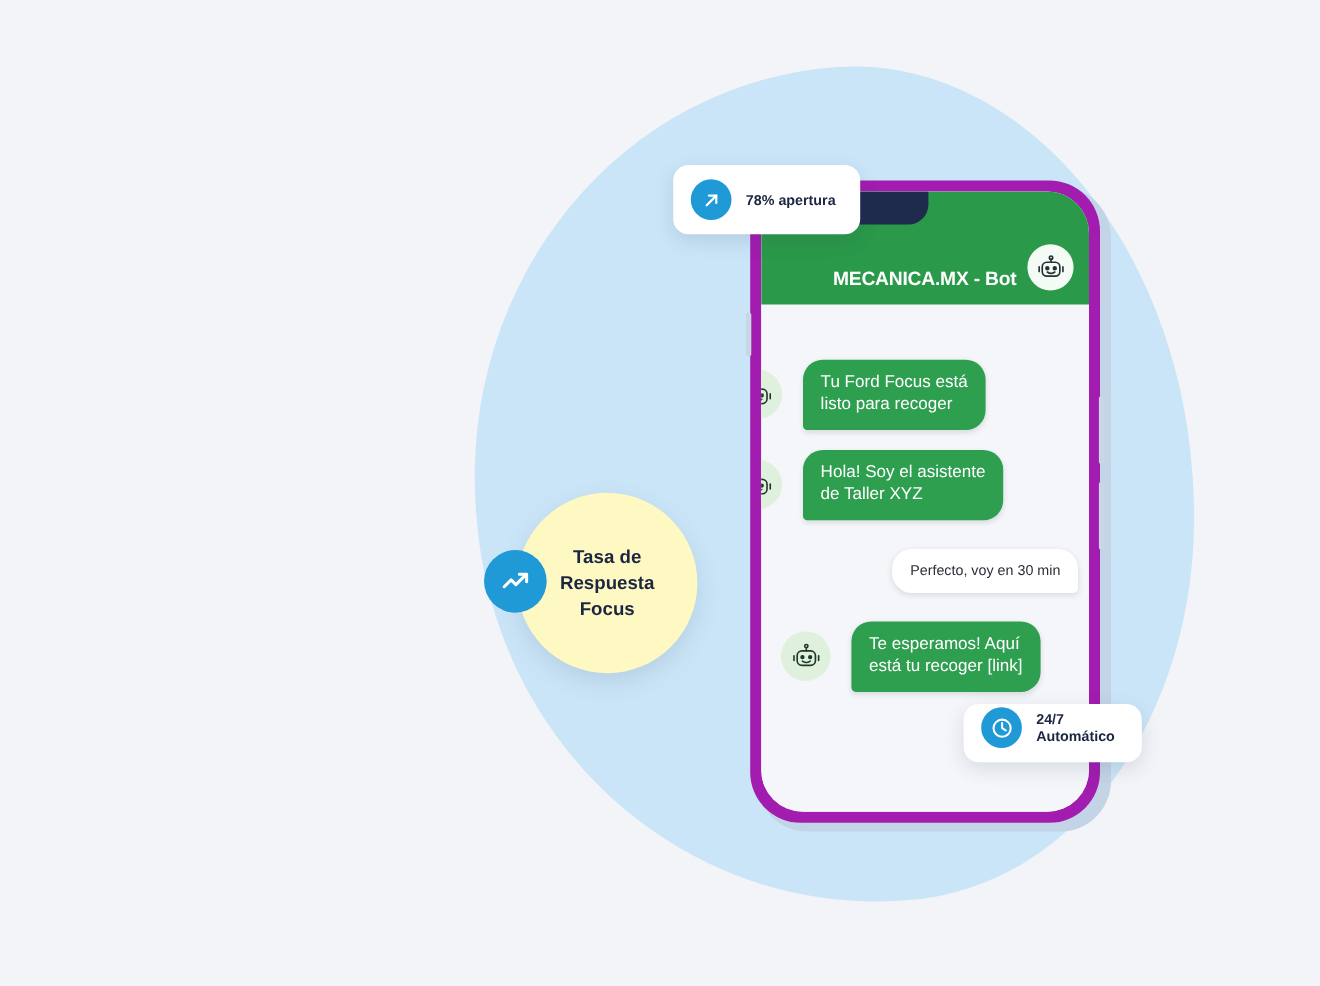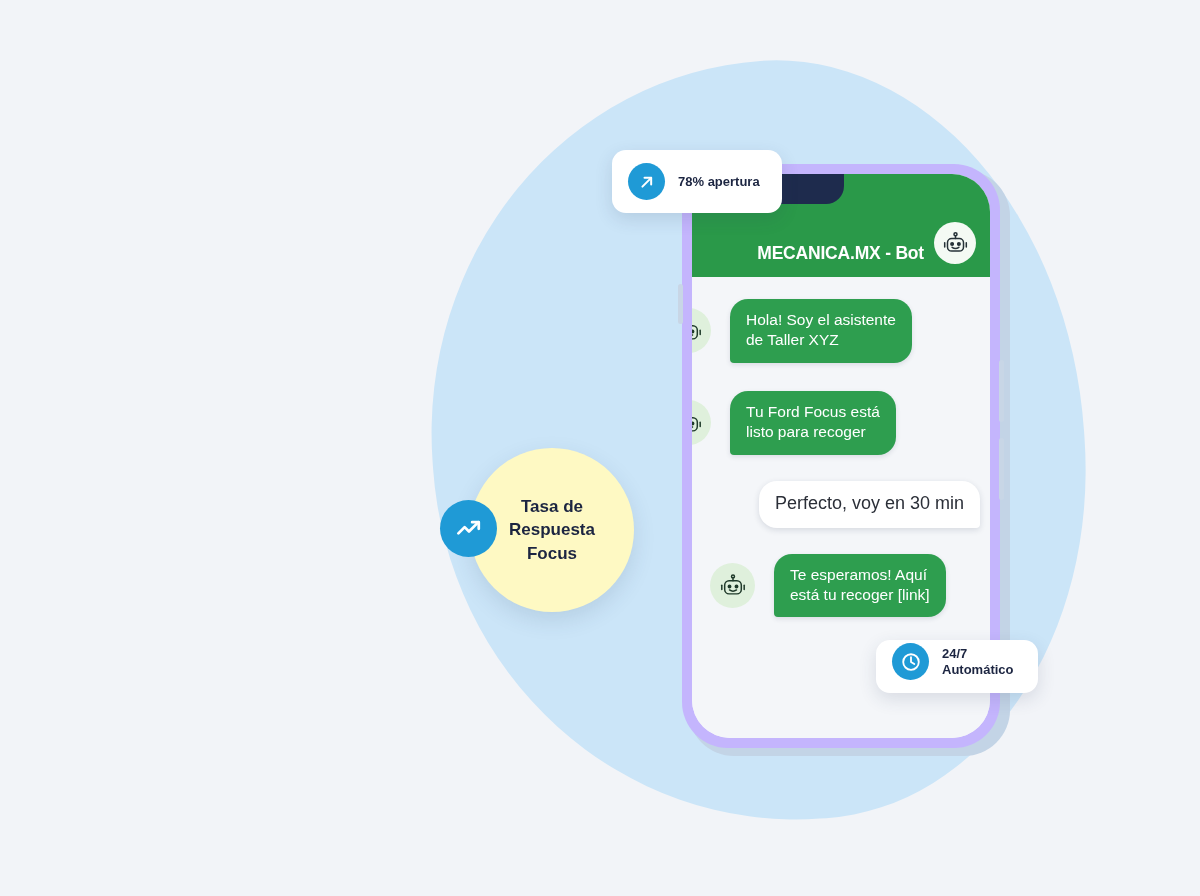--- a/index.html
+++ b/index.html
@@ -25,21 +25,21 @@
   .phone-wrap { position: absolute; left: 682px; top: 164px; width: 330px; height: 592px; }
   .phone-shadow {
     position: absolute; left: 6px; top: 6px;
     width: 322px; height: 586px;
     background: #c3d4e6;
     border-radius: 46px;
   }
   .phone-body {
     position: absolute; left: 0; top: 0;
     width: 318px; height: 584px;
-    background: #c4b5fd;
+    background: #a21caf;
     border-radius: 46px;
     padding: 10px;
   }
   .side-btn {
     position: absolute; right: -4px; top: 196px;
     width: 5px; height: 62px;
     background: #c8d6e6;
     border-radius: 3px;
   }
   .side-btn.two { top: 274px; height: 62px; }
@@ -119,21 +119,21 @@
     border-radius: 18px;
     border-bottom-left-radius: 4px;
     max-width: 212px;
     margin-left: 24px;
     box-shadow: 0 2px 5px rgba(30,45,70,0.12);
   }
   .bubble-white {
     position: relative;
     background: #ffffff;
     color: #2b2f38;
-    font-size: 18px;
+    font-size: 13px;
     line-height: 1.32;
     padding: 11px 16px 12px 16px;
     border-radius: 18px;
     border-bottom-right-radius: 4px;
     box-shadow: 0 2px 6px rgba(30,45,70,0.14);
     white-space: nowrap;
   }
   .link-text { color: #ffffff; }
 
   
@@ -206,58 +206,58 @@
               <line x1="28.8" y1="15" x2="28.8" y2="20"></line>
               <circle cx="12" cy="16.5" r="1.5" fill="#263238"></circle>
               <circle cx="20" cy="16.5" r="1.5" fill="#263238"></circle>
               <path d="M12 20.5 q4 3 8 0"></path>
             </svg>
           </div>
         </div>
 
         <div class="messages">
 
+          <div class="row bot" style="margin-top:28px;">
+            <div class="avatar-bot">
+              <svg width="28" height="28" viewBox="0 0 32 32" fill="none" stroke="#1f3a2a" stroke-width="1.7" stroke-linecap="round" stroke-linejoin="round">
+                <circle cx="16" cy="5" r="1.7"></circle>
+                <line x1="16" y1="6.7" x2="16" y2="10"></line>
+                <rect x="6.5" y="10" width="19" height="15" rx="5"></rect>
+                <line x1="3.2" y1="15" x2="3.2" y2="20"></line>
+                <line x1="28.8" y1="15" x2="28.8" y2="20"></line>
+                <circle cx="12" cy="16.5" r="1.4" fill="#1f3a2a"></circle>
+                <circle cx="20" cy="16.5" r="1.4" fill="#1f3a2a"></circle>
+                <path d="M12 20.5 q4 3 8 0"></path>
+              </svg>
+            </div>
+            <div class="bubble-green">
+              <div>Tu Ford Focus está</div>
+              <div>listo para recoger</div>
+            </div>
+          </div>
+
           <div class="row bot">
             <div class="avatar-bot">
               <svg width="28" height="28" viewBox="0 0 32 32" fill="none" stroke="#1f3a2a" stroke-width="1.7" stroke-linecap="round" stroke-linejoin="round">
                 <circle cx="16" cy="5" r="1.7"></circle>
                 <line x1="16" y1="6.7" x2="16" y2="10"></line>
                 <rect x="6.5" y="10" width="19" height="15" rx="5"></rect>
                 <line x1="3.2" y1="15" x2="3.2" y2="20"></line>
                 <line x1="28.8" y1="15" x2="28.8" y2="20"></line>
                 <circle cx="12" cy="16.5" r="1.4" fill="#1f3a2a"></circle>
                 <circle cx="20" cy="16.5" r="1.4" fill="#1f3a2a"></circle>
                 <path d="M12 20.5 q4 3 8 0"></path>
               </svg>
             </div>
             <div class="bubble-green">
               <div>Hola! Soy el asistente</div>
               <div>de Taller XYZ</div>
             </div>
           </div>
 
-          <div class="row bot" style="margin-top:28px;">
-            <div class="avatar-bot">
-              <svg width="28" height="28" viewBox="0 0 32 32" fill="none" stroke="#1f3a2a" stroke-width="1.7" stroke-linecap="round" stroke-linejoin="round">
-                <circle cx="16" cy="5" r="1.7"></circle>
-                <line x1="16" y1="6.7" x2="16" y2="10"></line>
-                <rect x="6.5" y="10" width="19" height="15" rx="5"></rect>
-                <line x1="3.2" y1="15" x2="3.2" y2="20"></line>
-                <line x1="28.8" y1="15" x2="28.8" y2="20"></line>
-                <circle cx="12" cy="16.5" r="1.4" fill="#1f3a2a"></circle>
-                <circle cx="20" cy="16.5" r="1.4" fill="#1f3a2a"></circle>
-                <path d="M12 20.5 q4 3 8 0"></path>
-              </svg>
-            </div>
-            <div class="bubble-green">
-              <div>Tu Ford Focus está</div>
-              <div>listo para recoger</div>
-            </div>
-          </div>
-
           <div class="row user" style="margin-top:26px;">
             <div class="bubble-white">Perfecto, voy en 30 min</div>
 
           </div>
 
           <div class="row bot" style="margin-top:26px;margin-left:44px;">
             <div class="avatar-bot">
               <svg width="28" height="28" viewBox="0 0 32 32" fill="none" stroke="#1f3a2a" stroke-width="1.7" stroke-linecap="round" stroke-linejoin="round">
                 <circle cx="16" cy="5" r="1.7"></circle>
                 <line x1="16" y1="6.7" x2="16" y2="10"></line>

